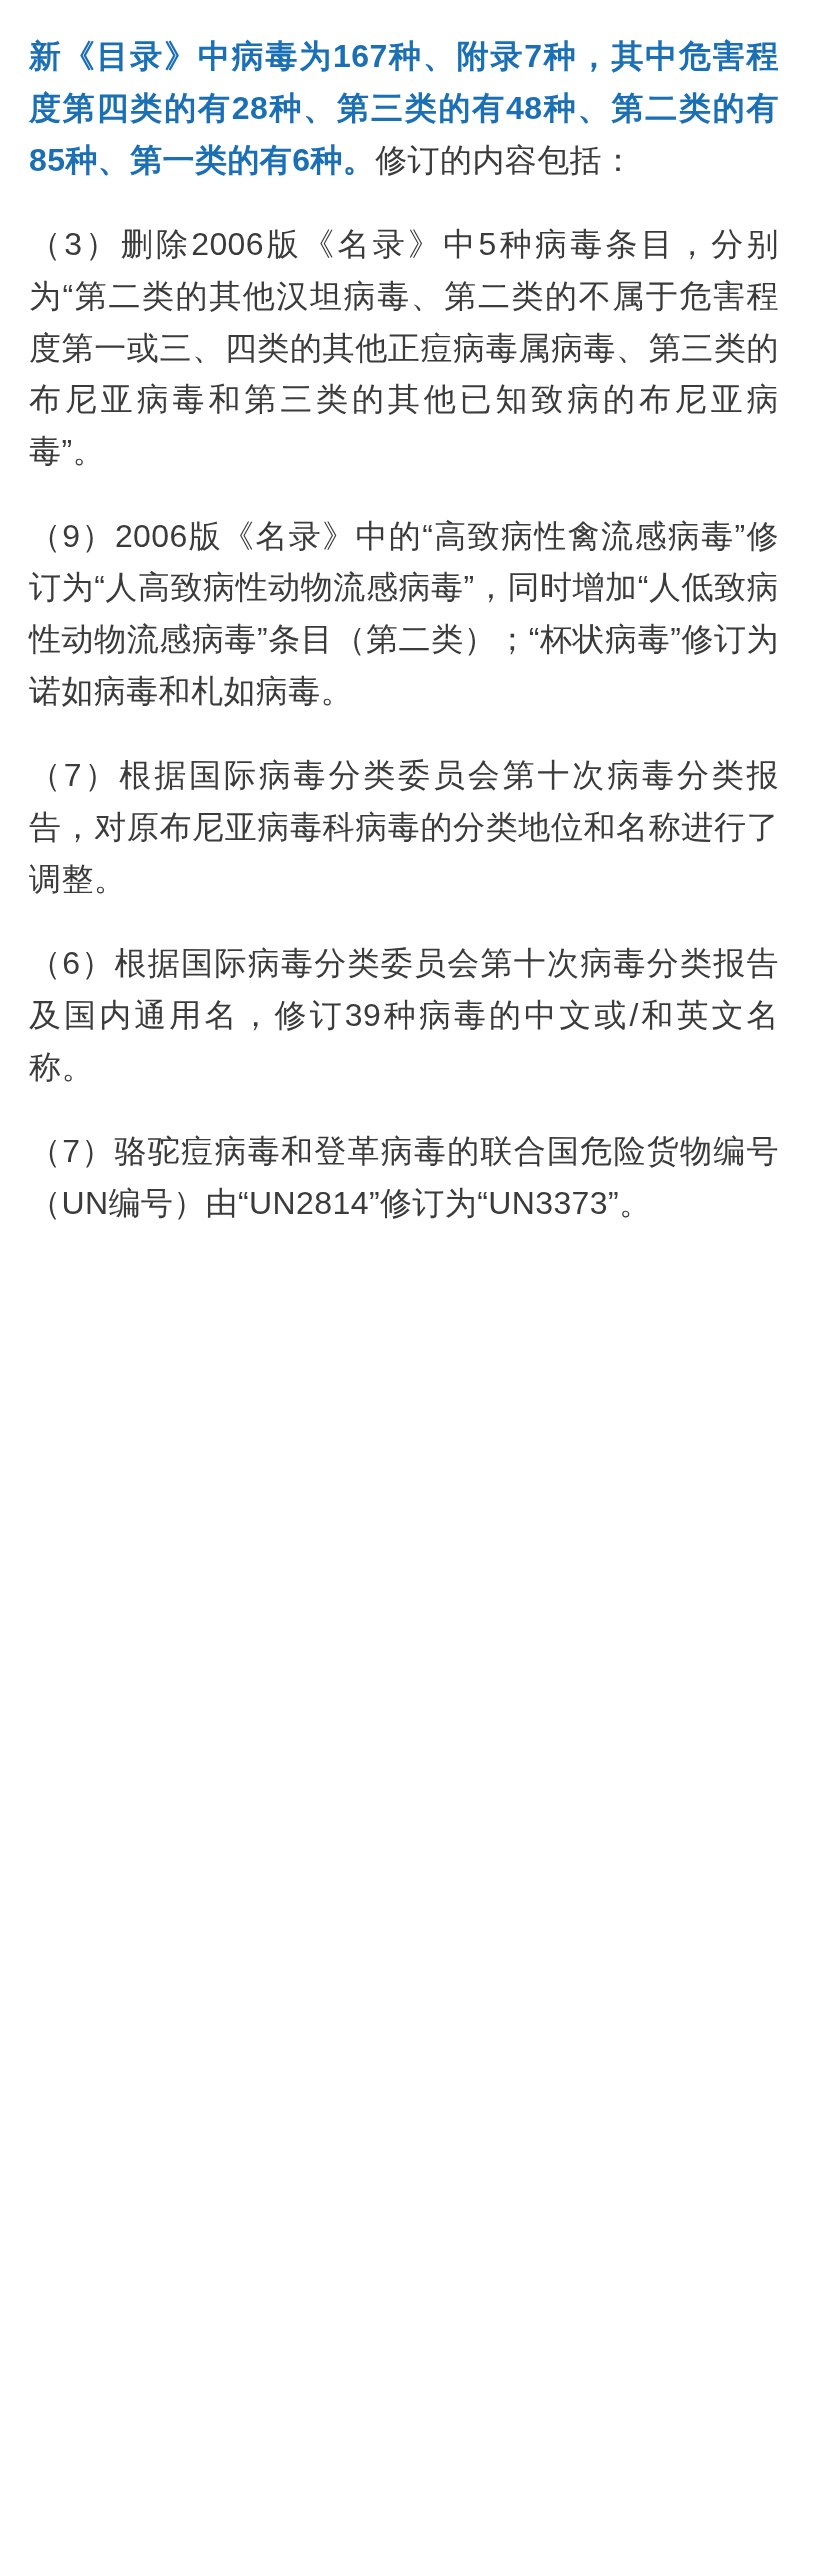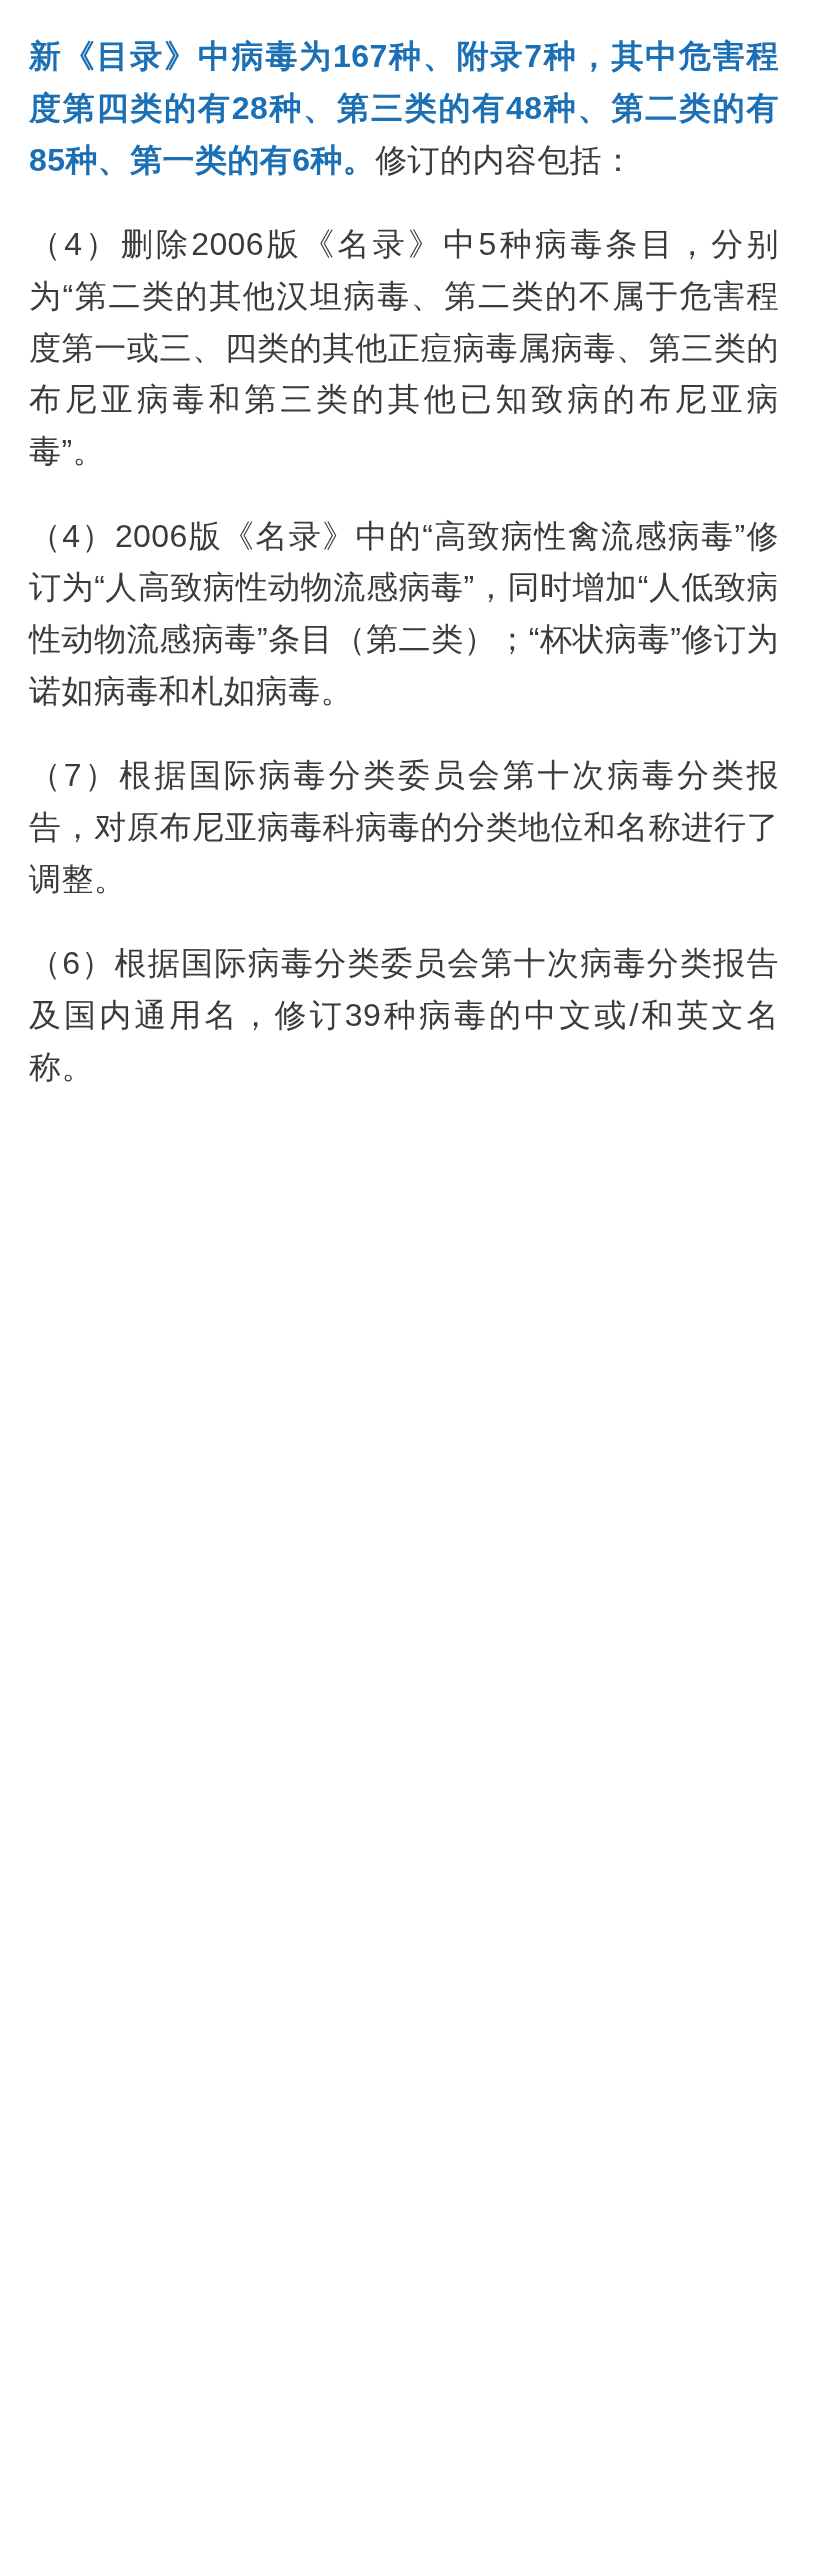--- a/index.html
+++ b/index.html
@@ -38,19 +38,20 @@
     color: #3b3b3b;
     font-weight: normal;
   }
 </style>
 </head>
 <body>
 
 <div id="page">
   <div id="paragraphs">
       <p class="para"><span class="hl">新《目录》中病毒为167种、附录7种，其中危害程度第四类的有28种、第三类的有48种、第二类的有85种、第一类的有6种。</span><span class="plain">修订的内容包括：</span></p>
-      <p class="para"><span class="plain">（4）删除2006版《名录》中5种病毒条目，分别为“第二类的其他汉坦病毒、第二类的不属于危害程度第一或三、四类的其他正痘病毒属病毒、第三类的布尼亚病毒和第三类的其他已知致病的布尼亚病毒”。</span></p>
-      <p class="para"><span class="plain">（4）2006版《名录》中的“高致病性禽流感病毒”修订为“人高致病性动物流感病毒”，同时增加“人低致病性动物流感病毒”条目（第二类）；“杯状病毒”修订为诺如病毒和札如病毒。</span></p>
+      <p class="para"><span class="plain">（3）删除2006版《名录》中5种病毒条目，分别为“第二类的其他汉坦病毒、第二类的不属于危害程度第一或三、四类的其他正痘病毒属病毒、第三类的布尼亚病毒和第三类的其他已知致病的布尼亚病毒”。</span></p>
+      <p class="para"><span class="plain">（9）2006版《名录》中的“高致病性禽流感病毒”修订为“人高致病性动物流感病毒”，同时增加“人低致病性动物流感病毒”条目（第二类）；“杯状病毒”修订为诺如病毒和札如病毒。</span></p>
       <p class="para"><span class="plain">（7）根据国际病毒分类委员会第十次病毒分类报告，对原布尼亚病毒科病毒的分类地位和名称进行了调整。</span></p>
       <p class="para"><span class="plain">（6）根据国际病毒分类委员会第十次病毒分类报告及国内通用名，修订39种病毒的中文或/和英文名称。</span></p>
+      <p class="para"><span class="plain">（7）骆驼痘病毒和登革病毒的联合国危险货物编号（UN编号）由“UN2814”修订为“UN3373”。</span></p>
     </div>
 </div>
 
 
 </body></html>

